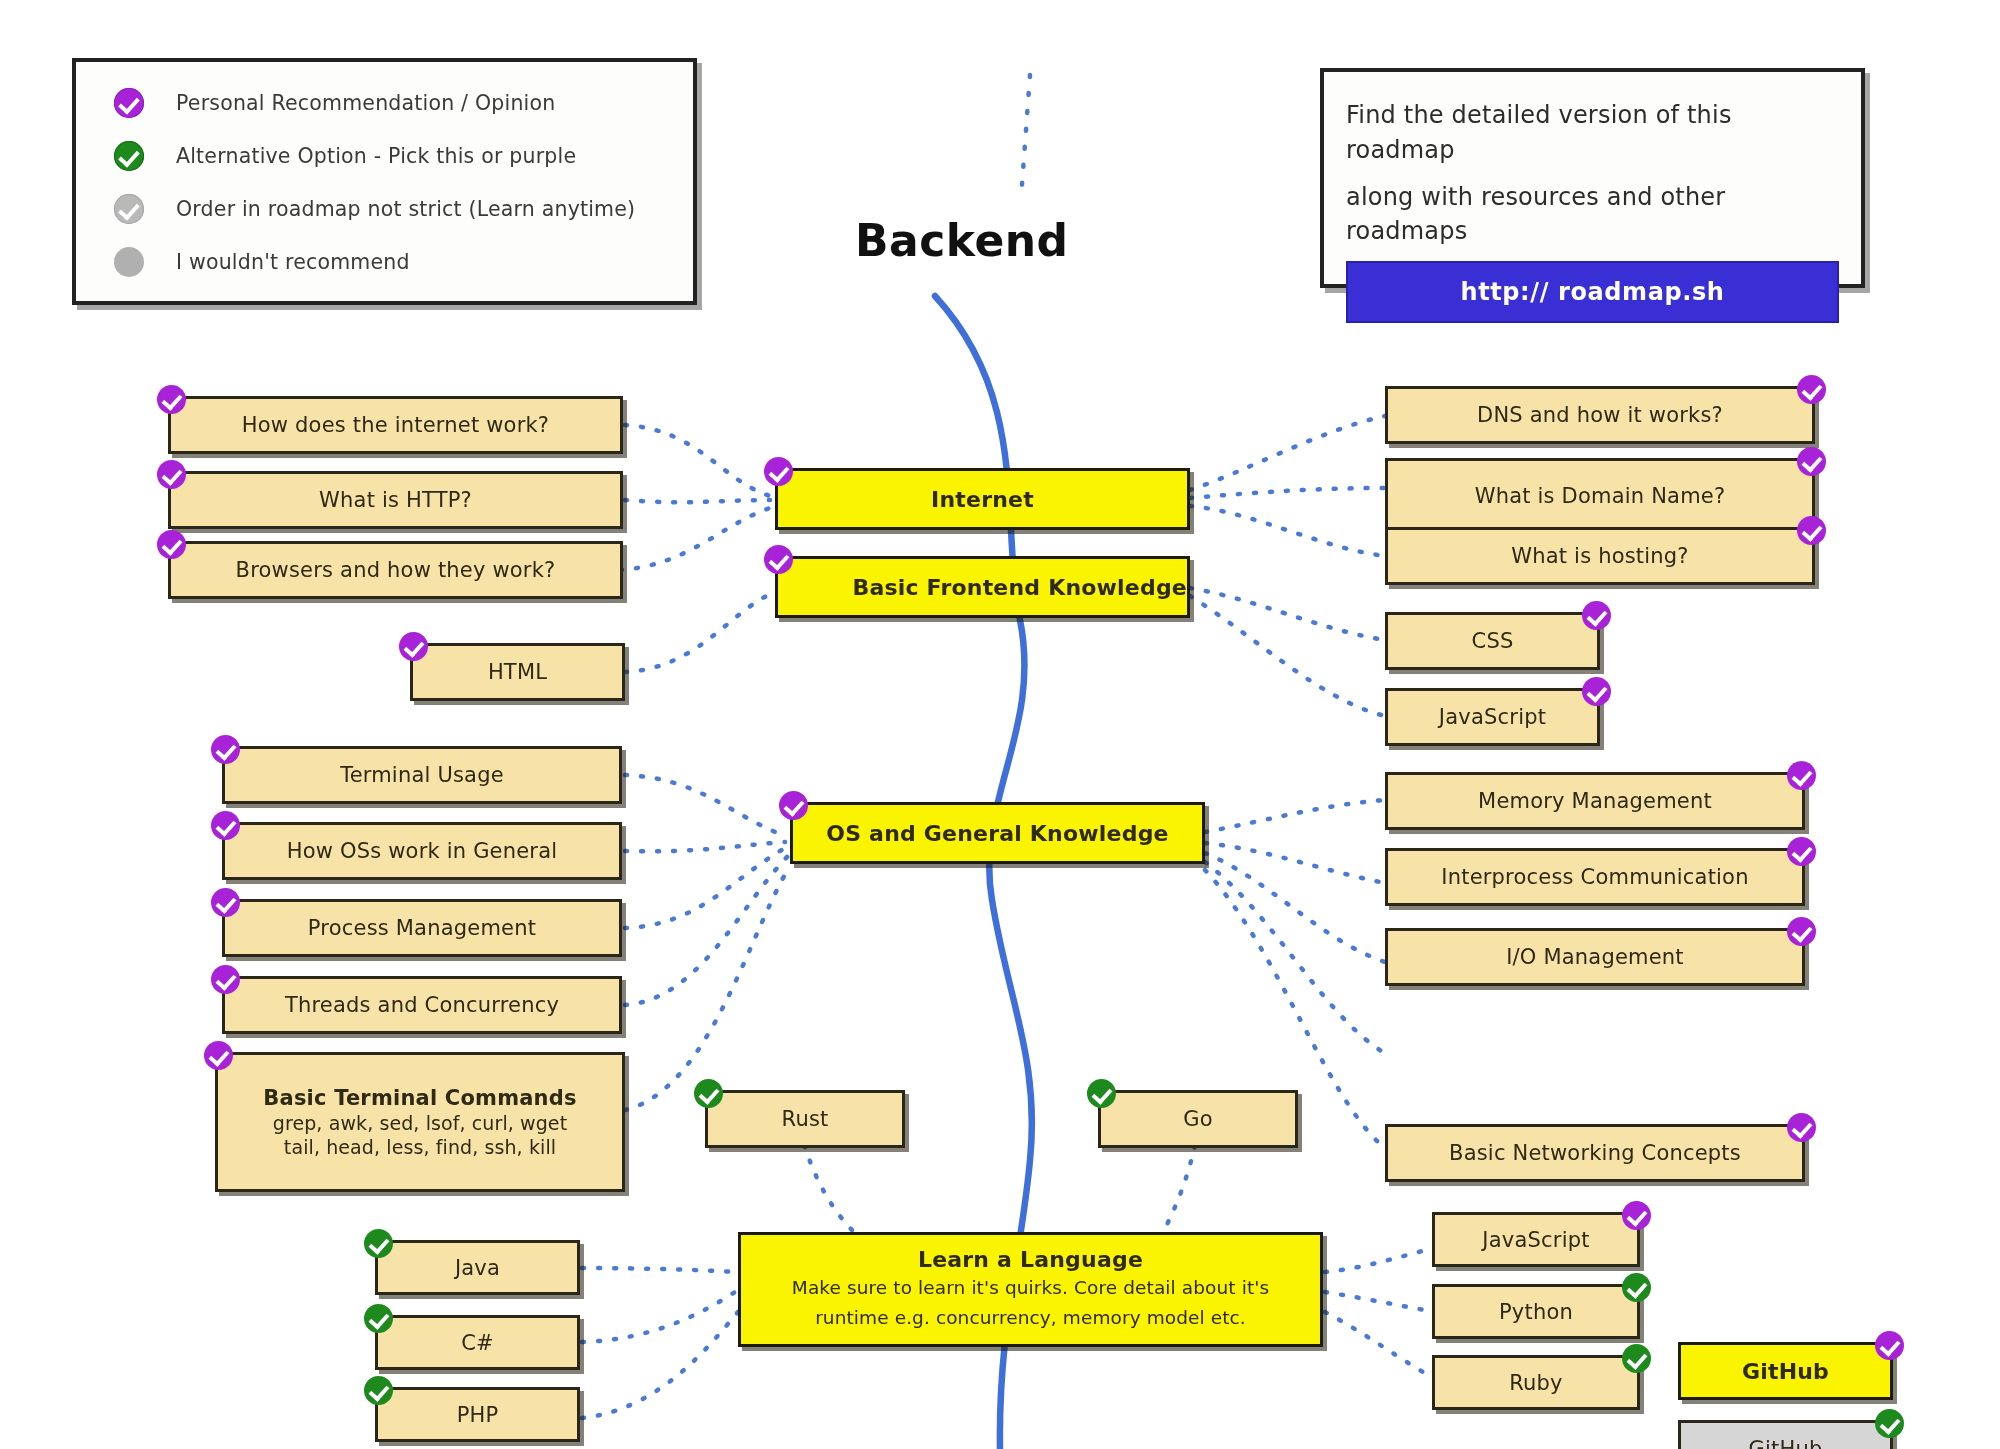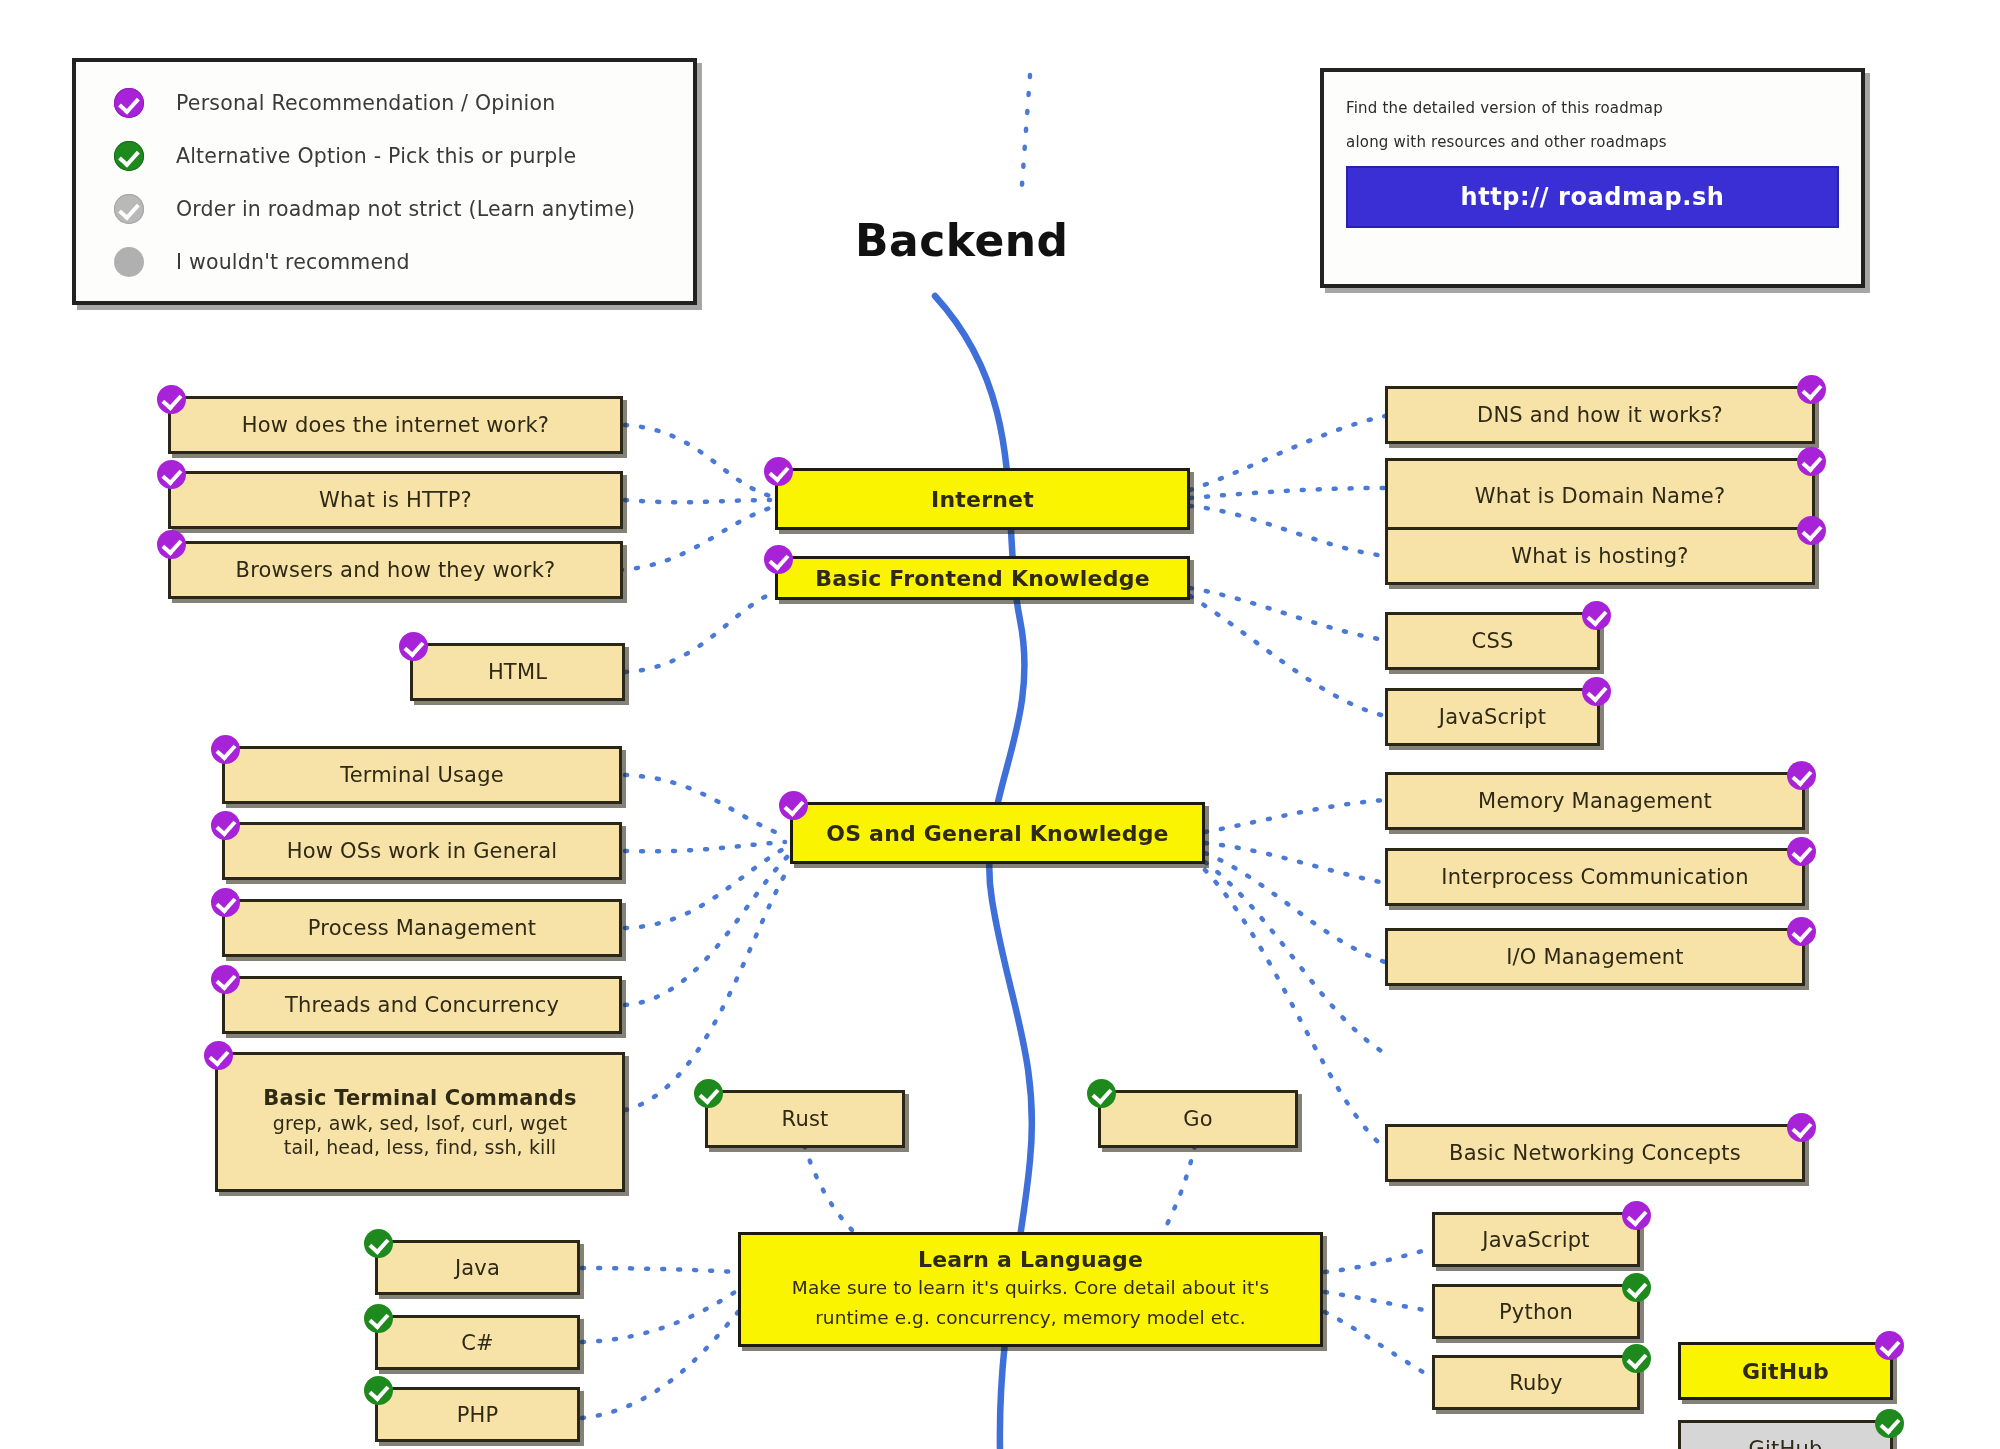--- a/index.html
+++ b/index.html
@@ -45,21 +45,21 @@
   }
   .badge.purple{background:#a823d8;}
   .badge.green{background:#1e8a1e;}
 
   
   .infocard{
     position:absolute;left:1320px;top:68px;width:545px;height:220px;
     background:#fdfdfb;border:4px solid #222;box-shadow:5px 5px 0 rgba(0,0,0,.35);
     box-sizing:border-box;padding:26px 22px 0 22px;
   }
-  .infocard p{margin:0 0 12px 0;font-size:15px;color:#2c2c2c;line-height:1.45;letter-spacing:.2px;}
+  .infocard p{margin:0 0 12px 0;font-size:24px;color:#2c2c2c;line-height:1.45;letter-spacing:.2px;}
   .urlbtn{
     margin-top:6px;height:58px;background:#3a2fd4;border:2px solid #2a20b0;
     display:flex;align-items:center;justify-content:center;
     color:#fff;font-size:24px;letter-spacing:.6px;font-weight:bold;
   }
 
   
   .bigtitle{
     position:absolute;left:855px;top:215px;font-size:44px;font-weight:bold;
     color:#111;letter-spacing:.5px;
@@ -158,21 +158,21 @@
     <div class="urlbtn">http:// roadmap.sh</div>
   </div>
 
   <div class="bigtitle">Backend</div>
 
   <div class="node yellow" style="left:775px;top:468px;width:415px;height:62px;">
     <span class="badge purple" style="left:-14px;top:-14px;"></span>
     <span class="t1">Internet</span>
   </div>
 
-  <div class="node yellow" style="left:775px;top:556px;width:415px;height:44px;">
+  <div class="node yellow" style="left:775px;top:556px;width:415px;height:62px;align-items:flex-end;">
     <span class="badge purple" style="left:-14px;top:-14px;"></span>
     <span class="t1">Basic Frontend Knowledge</span>
   </div>
 
   <div class="node yellow" style="left:790px;top:802px;width:415px;height:62px;">
     <span class="badge purple" style="left:-14px;top:-14px;"></span>
     <span class="t1">OS and General Knowledge</span>
   </div>
 
   <div class="node yellow" style="left:738px;top:1232px;width:585px;height:115px;">

